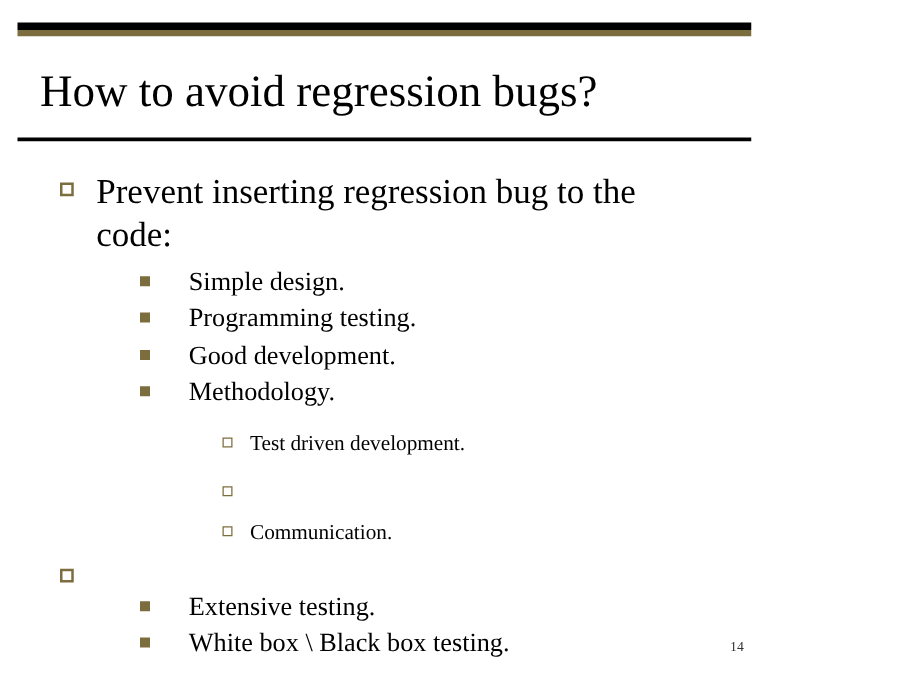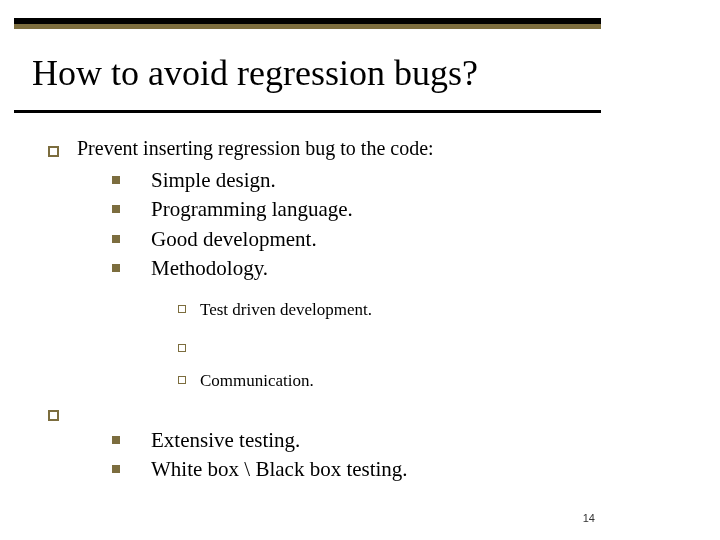--- a/index.html
+++ b/index.html
@@ -62,23 +62,22 @@
   .bullet-o {
     width: 11px;
     height: 11px;
     border: 2px solid #7c6d3e;
     box-sizing: border-box;
     margin-top: 10px;
     margin-right: 18px;
     flex-shrink: 0;
   }
   .l1-text {
-    font-size: 20px;
+    font-size: 28px;
     line-height: 1.25;
-    text-align: center;
   }
   .l2 {
     margin-left: 64px;
     margin-top: 6px;
   }
   .l2 .row { margin-top: 3px; gap: 15px; }
   .bullet-n {
     width: 8px;
     height: 8px;
     background: #7c6d3e;
@@ -105,21 +104,21 @@
     flex-shrink: 0;
   }
   .l3-text {
     font-size: 17px;
     line-height: 1.25;
   }
   .pagenum {
     position: absolute;
     bottom: 16px;
     right: 20px;
-    font-family: Liberation Sans, sans-serif;
+    font-family: Liberation Serif, serif;
     font-size: 11px;
     color: #333;
   }
   .block { margin-bottom: 4px; }
 </style>
 </head>
 <body>
 
 <div class="slide">
   <div class="top-bar"></div>
@@ -135,21 +134,21 @@
         <div class="bullet-o"></div>
         <div class="l1-text">Prevent inserting regression bug to the code:</div>
       </div>
       <div class="l2">
         <div class="row">
           <div class="bullet-n"></div>
           <div class="l2-text">Simple design.</div>
         </div>
         <div class="row">
           <div class="bullet-n"></div>
-          <div class="l2-text">Programming language.</div>
+          <div class="l2-text">Programming testing.</div>
         </div>
         <div class="row">
           <div class="bullet-n"></div>
           <div class="l2-text">Good development.</div>
         </div>
         <div class="row">
           <div class="bullet-n"></div>
           <div class="l2-text">Methodology.</div>
         </div>
       </div>

